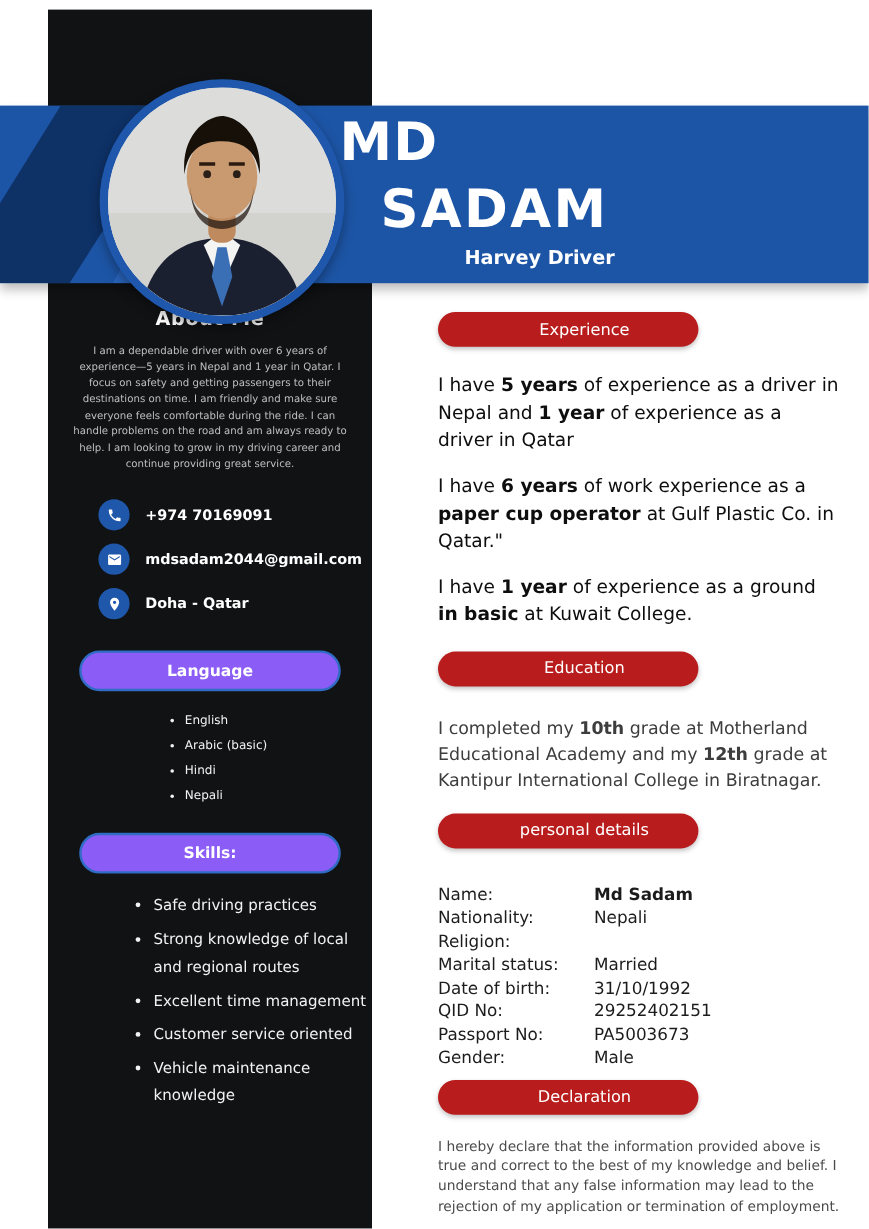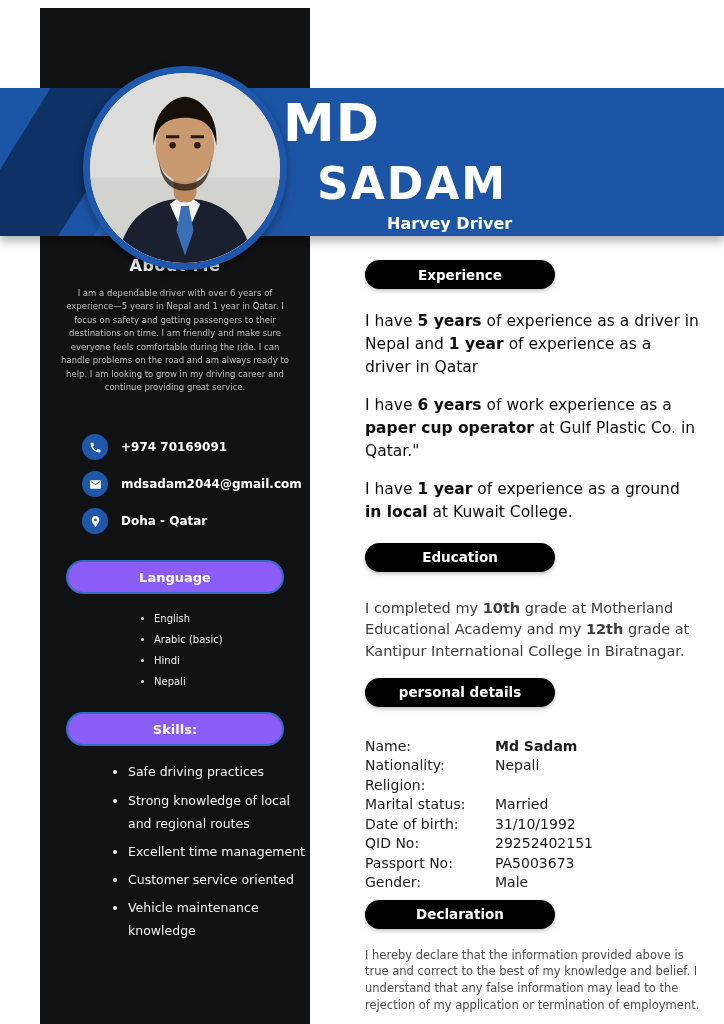--- a/index.html
+++ b/index.html
@@ -5,21 +5,21 @@
   html,body{margin:0;padding:0;background:#ffffff;}
   .page{position:relative;width:724px;height:1024px;background:#ffffff;overflow:hidden;
         font-family:"DejaVu Sans","Liberation Sans",sans-serif;}
 
   
   .sidebar{position:absolute;left:40px;top:8px;width:270px;height:1016px;background:#111214;z-index:1;}
   .sidebar-content{position:absolute;left:0;top:248px;width:270px;display:flex;flex-direction:column;align-items:center;color:#fff;}
   .about-heading{font-size:16px;font-weight:700;letter-spacing:.6px;margin:0;}
   .about-text{width:228px;margin-top:12px;font-size:8.5px;line-height:1.58;color:#bfbfbf;text-align:center;}
 
-  .contact-list{width:240px;margin-top:40px;display:flex;flex-direction:column;gap:11px;align-self:flex-start;margin-left:42px;}
+  .contact-list{width:240px;margin-top:22px;display:flex;flex-direction:column;gap:11px;align-self:flex-start;margin-left:42px;}
   .contact-row{display:flex;align-items:center;gap:13px;}
   .contact-icon{width:26px;height:26px;border-radius:50%;background:#1f57ab;display:flex;align-items:center;justify-content:center;flex:0 0 26px;}
   .contact-icon svg{width:13px;height:13px;fill:#ffffff;}
   .contact-value{font-size:12px;font-weight:700;color:#ffffff;}
 
   .side-pill{width:214px;height:30px;margin-top:26px;border:2px solid #2f6cc4;border-radius:18px;background:#8b5cf6;
              display:flex;align-items:center;justify-content:center;font-size:13px;font-weight:700;color:#ffffff;}
   .skills-pill{margin-top:20px;}
 
   .side-list{align-self:flex-start;margin:14px 0 0 74px;padding:0 0 0 16px;list-style:disc;color:#f2f2f2;}
@@ -34,29 +34,29 @@
   .wedge-light{position:absolute;inset:0;background:#2a66bd;opacity:.85;clip-path:polygon(24% 0,31% 0,20% 100%,13% 100%);}
 
   
   .photo-wrap{position:absolute;left:83px;top:66px;width:190px;height:190px;border-radius:50%;
               border:7px solid #1e57ab;background:#dcdcda;overflow:hidden;z-index:3;
               box-shadow:0 4px 10px rgba(0,0,0,.35);}
   .photo-wrap svg{width:100%;height:100%;display:block;}
 
   
   .header-text{position:absolute;left:283px;top:94px;z-index:4;color:#ffffff;}
-  .name-first{font-size:52px;font-weight:700;letter-spacing:1px;line-height:1.12;margin:0;}
+  .name-first{font-size:44px;font-weight:700;letter-spacing:1px;line-height:1.12;margin:0;}
   .name-last{font-size:44px;font-weight:700;letter-spacing:2px;line-height:1.12;margin:7px 0 0 34px;}
   .job-title{font-size:16px;font-weight:700;margin:5px 0 0 104px;}
 
   
   .main{position:absolute;left:365px;top:260px;width:335px;z-index:1;}
-  .main-pill{width:190px;height:29px;background:#000000;border-radius:15px;color:#ffffff;
-             font-size:13.5px;font-weight:700;display:flex;align-items:center;justify-content:center;
-             box-shadow:0 2px 4px rgba(0,0,0,.25);}
+  .main-pill{width:190px;height:29px;background:#b91c1c;border-radius:15px;color:#ffffff;
+             font-size:13.5px;font-weight:400;display:flex;align-items:center;justify-content:center;
+             box-shadow:0 2px 4px rgba(0,0,0,.25);padding-left:27px;}
   .exp-para{font-size:15.5px;line-height:1.48;color:#0e0e0e;margin:0 0 15px 0;}
   .exp-para.first{margin-top:21px;}
   .education-pill{margin-top:19px;text-align:center;}
   .edu-para{font-size:14.5px;line-height:1.5;color:#3d3d3d;margin:26px 0 0 0;}
   .personal-pill{margin-top:15px;}
   .details{margin-top:30px;}
   .detail-row{display:flex;font-size:14px;color:#1c1c1c;line-height:19.5px;}
   .detail-label{width:130px;flex:0 0 130px;}
   .detail-value{flex:1;}
   .detail-row:first-child .detail-value{font-weight:700;}
@@ -145,21 +145,21 @@
   <div class="header-text">
     <div class="name-first">MD</div>
     <div class="name-last">SADAM</div>
     <div class="job-title">Harvey Driver</div>
   </div>
 
   <div class="main">
     <div class="main-pill">Experience</div>
     <p class="exp-para first"><span>I have </span><span style="font-weight: 700;">5 years</span><span> of experience as a driver in Nepal and </span><span style="font-weight: 700;">1 year</span><span> of experience as a driver in Qatar</span></p>
     <p class="exp-para"><span>I have </span><span style="font-weight: 700;">6 years</span><span> of work experience as a </span><span style="font-weight: 700;">paper cup operator</span><span> at Gulf Plastic Co. in Qatar."</span></p>
-    <p class="exp-para"><span>I have </span><span style="font-weight: 700;">1 year</span><span> of experience as a ground </span><span style="font-weight: 700;">in local</span><span> at Kuwait College.</span></p>
+    <p class="exp-para"><span>I have </span><span style="font-weight: 700;">1 year</span><span> of experience as a ground </span><span style="font-weight: 700;">in basic</span><span> at Kuwait College.</span></p>
 
     <div class="main-pill education-pill">Education</div>
     <p class="edu-para"><span>I completed my </span><span style="font-weight: 700;">10th</span><span> grade at Motherland Educational Academy and my </span><span style="font-weight: 700;">12th</span><span> grade at Kantipur International College  in Biratnagar.</span></p>
 
     <div class="main-pill personal-pill">personal details</div>
     <div class="details">
       <div class="detail-row">
         <span class="detail-label">Name:</span>
         <span class="detail-value">Md Sadam</span>
       </div>

